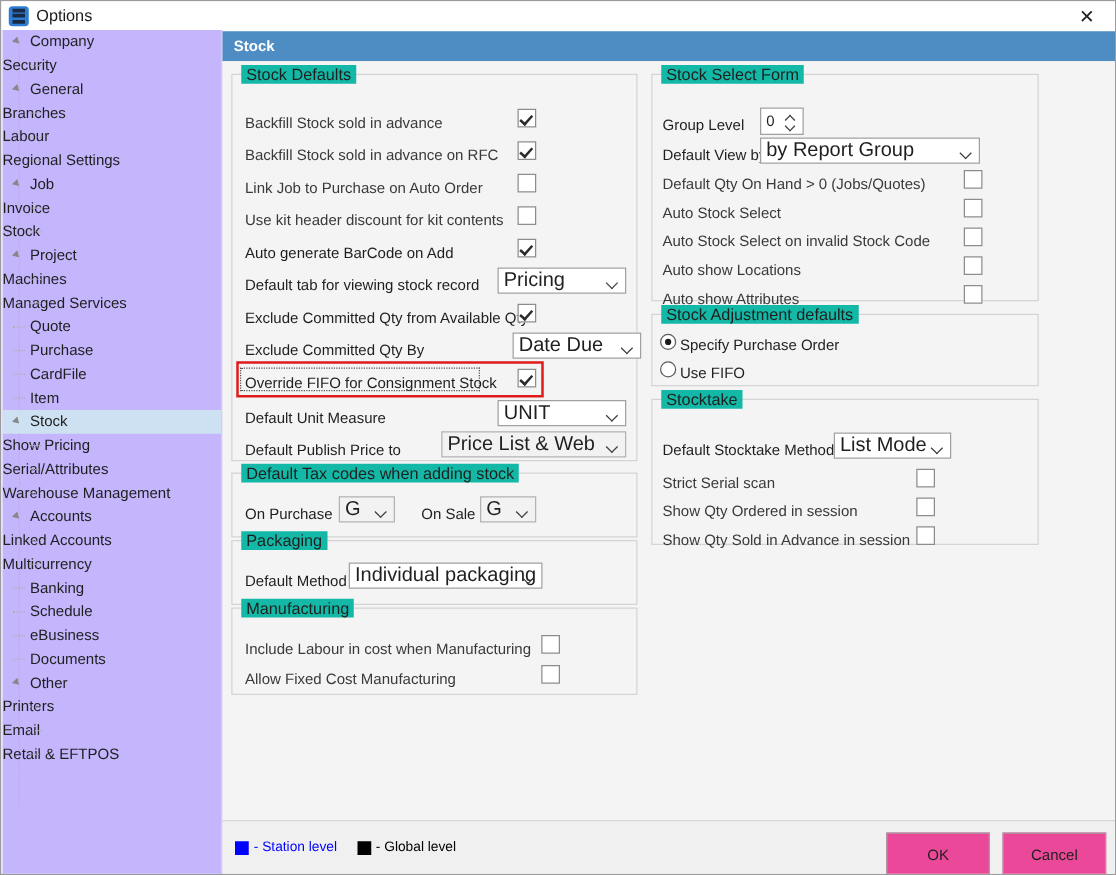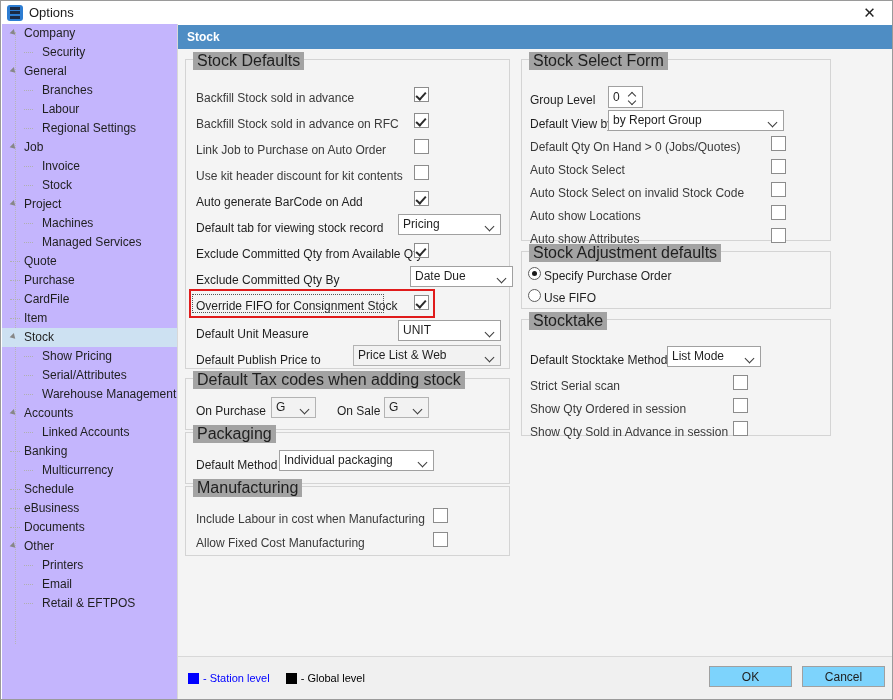--- a/index.html
+++ b/index.html
@@ -57,21 +57,21 @@
   }
   .tree-node {
     position: relative;
     height: 19px;
     line-height: 19px;
     font-size: 12px;
     color: #1f1f1f;
     white-space: nowrap;
   }
   .tree-node.lvl0 { padding-left: 22px; }
-  .tree-node.lvl1 { padding-left: 40px; }
+  .tree-node.lvl1 { }
   .tree-node.selected { background: #cde1f2; }
   .tree-node .arrow {
     position: absolute; left: 9px; top: 6px;
     width: 0; height: 0;
     border-left: 5px solid #878787;
     border-top: 3px solid transparent;
     border-bottom: 3px solid transparent;
     transform: rotate(45deg);
   }
   .tree-node .dash {
@@ -104,23 +104,23 @@
     background: #f4f4f4;
   }
 
   .group {
     position: absolute;
     border: 1px solid #d4d4d4;
     background: #f4f4f4;
   }
   .group > .legend {
     position: absolute; top: -8px; left: 7px;
-    background: #a3a3a3;
+    background: #14b8a6;
     padding: 0 4px;
-    font-size: 16px;
+    font-size: 13px;
     color: #1f1f1f;
     white-space: nowrap;
   }
   .row-label {
     position: absolute;
     font-size: 12px;
     color: #3a3a3a;
     white-space: nowrap;
     line-height: 14px;
   }
@@ -157,21 +157,21 @@
     width: 5px; height: 5px; border-radius: 50%;
     background: #1b1b1b;
   }
 
   
   .combo {
     position: absolute;
     height: 21px;
     border: 1px solid #a0a0a0;
     background: #ffffff;
-    font-size: 12px;
+    font-size: 16px;
     color: #1f1f1f;
     line-height: 19px;
     padding-left: 4px;
     white-space: nowrap;
     overflow: hidden;
   }
   .combo .chev {
     position: absolute; right: 7px; top: 8px;
     width: 7px; height: 7px;
   }
@@ -234,23 +234,23 @@
   }
   #legend-wrap {
     position: absolute; left: 10px; top: 15px;
     display: flex; align-items: center; gap: 16px;
     font-size: 11px;
   }
   .legend-item { display: flex; align-items: center; gap: 4px; }
   .legend-sq { width: 11px; height: 11px; display: inline-block; }
   .btn {
     position: absolute;
-    width: 83px; height: 21px;
+    width: 83px; height: 35px;
     border: 1px solid #a0a0a0;
-    background: #7dd3fc;
+    background: #ec4899;
     font-size: 12px;
     color: #1f1f1f;
     display: flex; align-items: center; justify-content: center;
   }
   #ok-btn { right: 100px; top: 9px; }
   #cancel-btn { right: 7px; top: 9px; }
 </style>
 </head>
 <body>
 
@@ -280,22 +280,22 @@
         <div class="tree-node lvl0"><span class="dash0"></span><span>Quote</span></div>
         <div class="tree-node lvl0"><span class="dash0"></span><span>Purchase</span></div>
         <div class="tree-node lvl0"><span class="dash0"></span><span>CardFile</span></div>
         <div class="tree-node lvl0"><span class="dash0"></span><span>Item</span></div>
         <div class="tree-node lvl0 selected"><span class="arrow"></span><span>Stock</span></div>
         <div class="tree-node lvl1"><span class="dash"></span><span>Show Pricing</span></div>
         <div class="tree-node lvl1"><span class="dash"></span><span>Serial/Attributes</span></div>
         <div class="tree-node lvl1"><span class="dash"></span><span>Warehouse Management</span></div>
         <div class="tree-node lvl0"><span class="arrow"></span><span>Accounts</span></div>
         <div class="tree-node lvl1"><span class="dash"></span><span>Linked Accounts</span></div>
+        <div class="tree-node lvl1"><span class="dash"></span><span>Multicurrency</span></div>
         <div class="tree-node lvl0"><span class="dash0"></span><span>Banking</span></div>
-        <div class="tree-node lvl1"><span class="dash"></span><span>Multicurrency</span></div>
         <div class="tree-node lvl0"><span class="dash0"></span><span>Schedule</span></div>
         <div class="tree-node lvl0"><span class="dash0"></span><span>eBusiness</span></div>
         <div class="tree-node lvl0"><span class="dash0"></span><span>Documents</span></div>
         <div class="tree-node lvl0"><span class="arrow"></span><span>Other</span></div>
         <div class="tree-node lvl1"><span class="dash"></span><span>Printers</span></div>
         <div class="tree-node lvl1"><span class="dash"></span><span>Email</span></div>
         <div class="tree-node lvl1"><span class="dash"></span><span>Retail &amp; EFTPOS</span></div>
       </div>
   </div>
 

